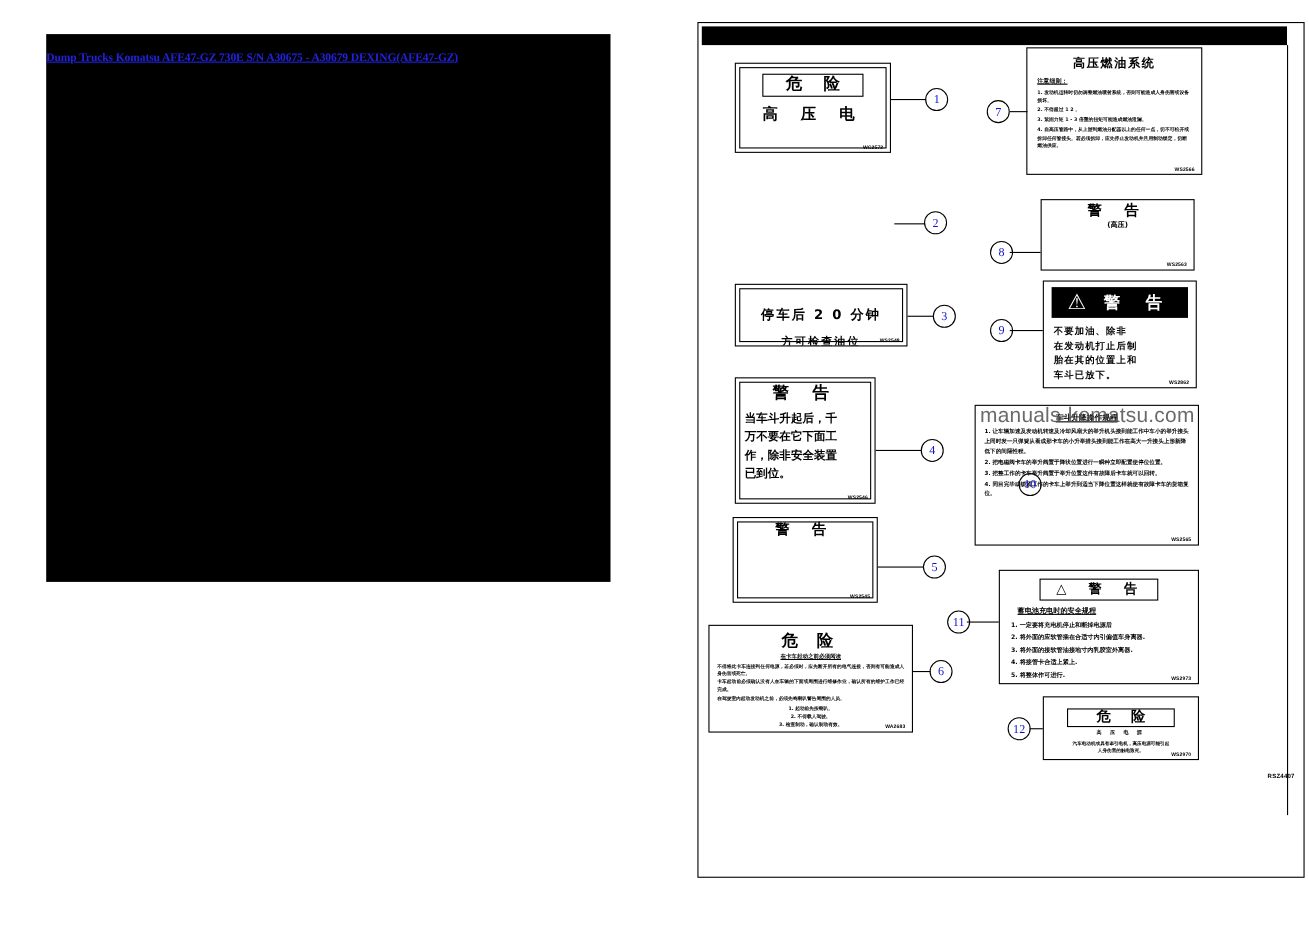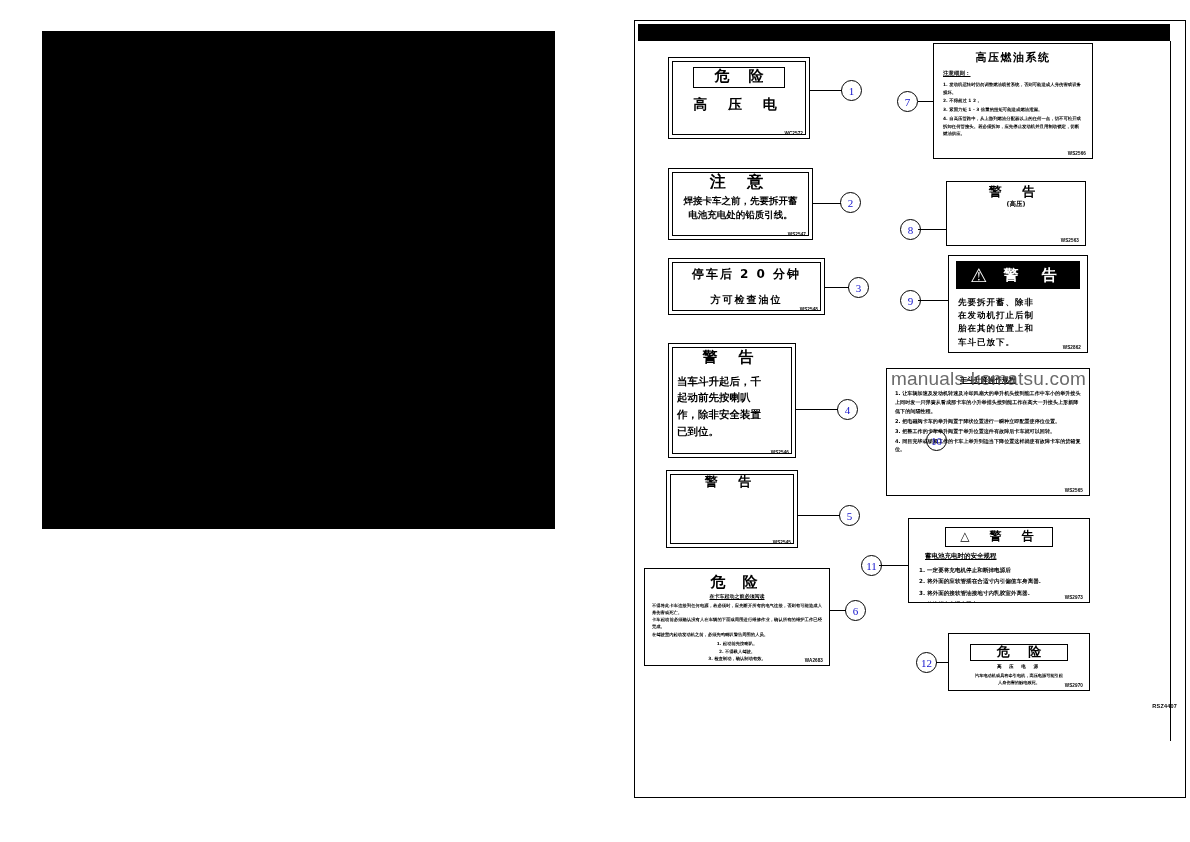--- a/index.html
+++ b/index.html
@@ -190,70 +190,60 @@
     pointer-events: none;
     white-space: nowrap;
   }
 </style>
 </head>
 <body>
 
 <div id="root">
 
   <div class="left-pane"></div>
+  <a class="doc-title-link">Dump Trucks Komatsu AFE47-GZ 730E S/N A30675 - A30679 DEXING(AFE47-GZ)</a>
 
   <div class="right-page">
     <div class="page-topbar"></div>
     <div class="page-right-rule"></div>
     <div class="page-refno">RSZ4407</div>
   </div>
 
   <div class="decal" style="left:668px; top:57px; width:142px; height:82px;">
     <div class="decal-inner"></div>
     <div class="decal-pad">
       <div class="hdr-box" style="font-size:15px; width:92px;">危 险</div>
       <div class="hdr-plain" style="font-size:14px; margin-top:9px;">高 压 电</div>
     </div>
     <div class="partno">WC2572</div>
   </div>
   <div class="leader" style="left:810px; top:90px; width:32px;"></div>
   <div class="callout" style="left:841px; top:80px;">1</div>
 
-  <div class="decal" style="left:668px; top:168px; width:145px; height:72px;">
-    <div class="decal-inner"></div>
-    <div class="decal-pad" style="padding:3px 6px;">
-      <div class="hdr-plain" style="font-size:16px; margin-top:1px;">注  意</div>
-      <div class="body-cn center" style="font-size:9.5px; margin-top:3px; line-height:1.5;">
-        <div>焊接卡车之前，先要拆开蓄</div>
-        <div>电池充电处的铅质引线。</div>
-      </div>
-    </div>
-    <div class="partno">WS2547</div>
-  </div>
   <div class="leader" style="left:813px; top:203px; width:28px;"></div>
   <div class="callout" style="left:840px; top:192px;">2</div>
 
   <div class="decal" style="left:668px; top:258px; width:157px; height:57px;">
     <div class="decal-inner"></div>
-    <div class="decal-pad" style="padding:7px 6px;">
+    <div class="decal-pad" style="padding:7px 6px;margin-top:12px;">
       <div class="body-cn center" style="font-size:12px; letter-spacing:2px;">停车后 2 0 分钟</div>
       <div class="body-cn center" style="font-size:10px; letter-spacing:2px; margin-top:10px;">方可检查油位</div>
     </div>
     <div class="partno">WS2548</div>
   </div>
   <div class="leader" style="left:825px; top:287px; width:24px;"></div>
   <div class="callout" style="left:848px; top:277px;">3</div>
 
   <div class="decal" style="left:668px; top:343px; width:128px; height:115px;">
     <div class="decal-inner"></div>
     <div class="decal-pad" style="padding:5px 8px;">
       <div class="hdr-plain" style="font-size:15px;">警  告</div>
       <div class="body-cn" style="font-size:10.5px; margin-top:7px; line-height:1.6;">
         <div>当车斗升起后，千</div>
-        <div>起动前先按喇叭</div>
+        <div>万不要在它下面工</div>
         <div>作，除非安全装置</div>
         <div>已到位。</div>
       </div>
     </div>
     <div class="partno">WS2546</div>
   </div>
   <div class="leader" style="left:796px; top:409px; width:42px;"></div>
   <div class="callout" style="left:837px; top:399px;">4</div>
 
   <div class="decal" style="left:666px; top:470px; width:132px; height:78px;">
@@ -311,21 +301,21 @@
   </div>
   <div class="leader" style="left:918px; top:229px; width:28px;"></div>
   <div class="callout" style="left:900px; top:219px;">8</div>
 
   <div class="decal" style="left:948px; top:255px; width:140px; height:98px;">
     <div class="black-strip">
       <span class="tri">⚠</span>
       <span class="bt">警 告</span>
     </div>
     <div class="body-cn" style="font-size:8.5px; line-height:1.55; padding:0 9px; letter-spacing:1px;">
-      <div>先要拆开蓄、除非</div>
+      <div>不要加油、除非</div>
       <div>在发动机打止后制</div>
       <div>胎在其的位置上和</div>
       <div>车斗已放下。</div>
     </div>
     <div class="partno">WS2862</div>
   </div>
   <div class="leader" style="left:918px; top:300px; width:30px;"></div>
   <div class="callout" style="left:900px; top:290px;">9</div>
 
   <div class="decal" style="left:886px; top:368px; width:204px; height:128px;">
@@ -336,21 +326,21 @@
         <li>2. 把电磁阀卡车的举升阀置于降状位置进行一瞬种立即配置使停位位置。</li>
         <li>3. 把整工作的卡车举升阀置于举升位置这件有故障后卡车就可以回转。</li>
         <li>4. 同目完毕或锁紧工作的卡车上举升到适当下降位置这样就使有故障卡车的货箱复位。</li>
       </ul>
     </div>
     <div class="partno">WS2565</div>
   </div>
   <div class="leader" style="left:897px; top:440px; width:0px;"></div>
   <div class="callout" style="left:886px; top:430px;margin-left:40px;">10</div>
 
-  <div class="decal" style="left:908px; top:518px; width:182px; height:85px;">
+  <div class="decal" style="left:908px; top:518px; width:182px; height:104px;">
     <div class="decal-pad" style="padding:5px 10px;">
       <div class="center" style="margin-top:2px;">
         <span class="warn-outline" style="font-size:12px;">
           <span>△</span>
           <span>警  告</span>
         </span>
       </div>
       <div class="underline-title" style="font-size:6.5px; margin-top:5px; margin-left:6px;">蓄电池充电时的安全规程</div>
       <ul class="num-list body-cn" style="font-size:5.6px; margin-top:4px; line-height:1.85;">
         <li>1. 一定要将充电机停止和断掉电源后</li>

